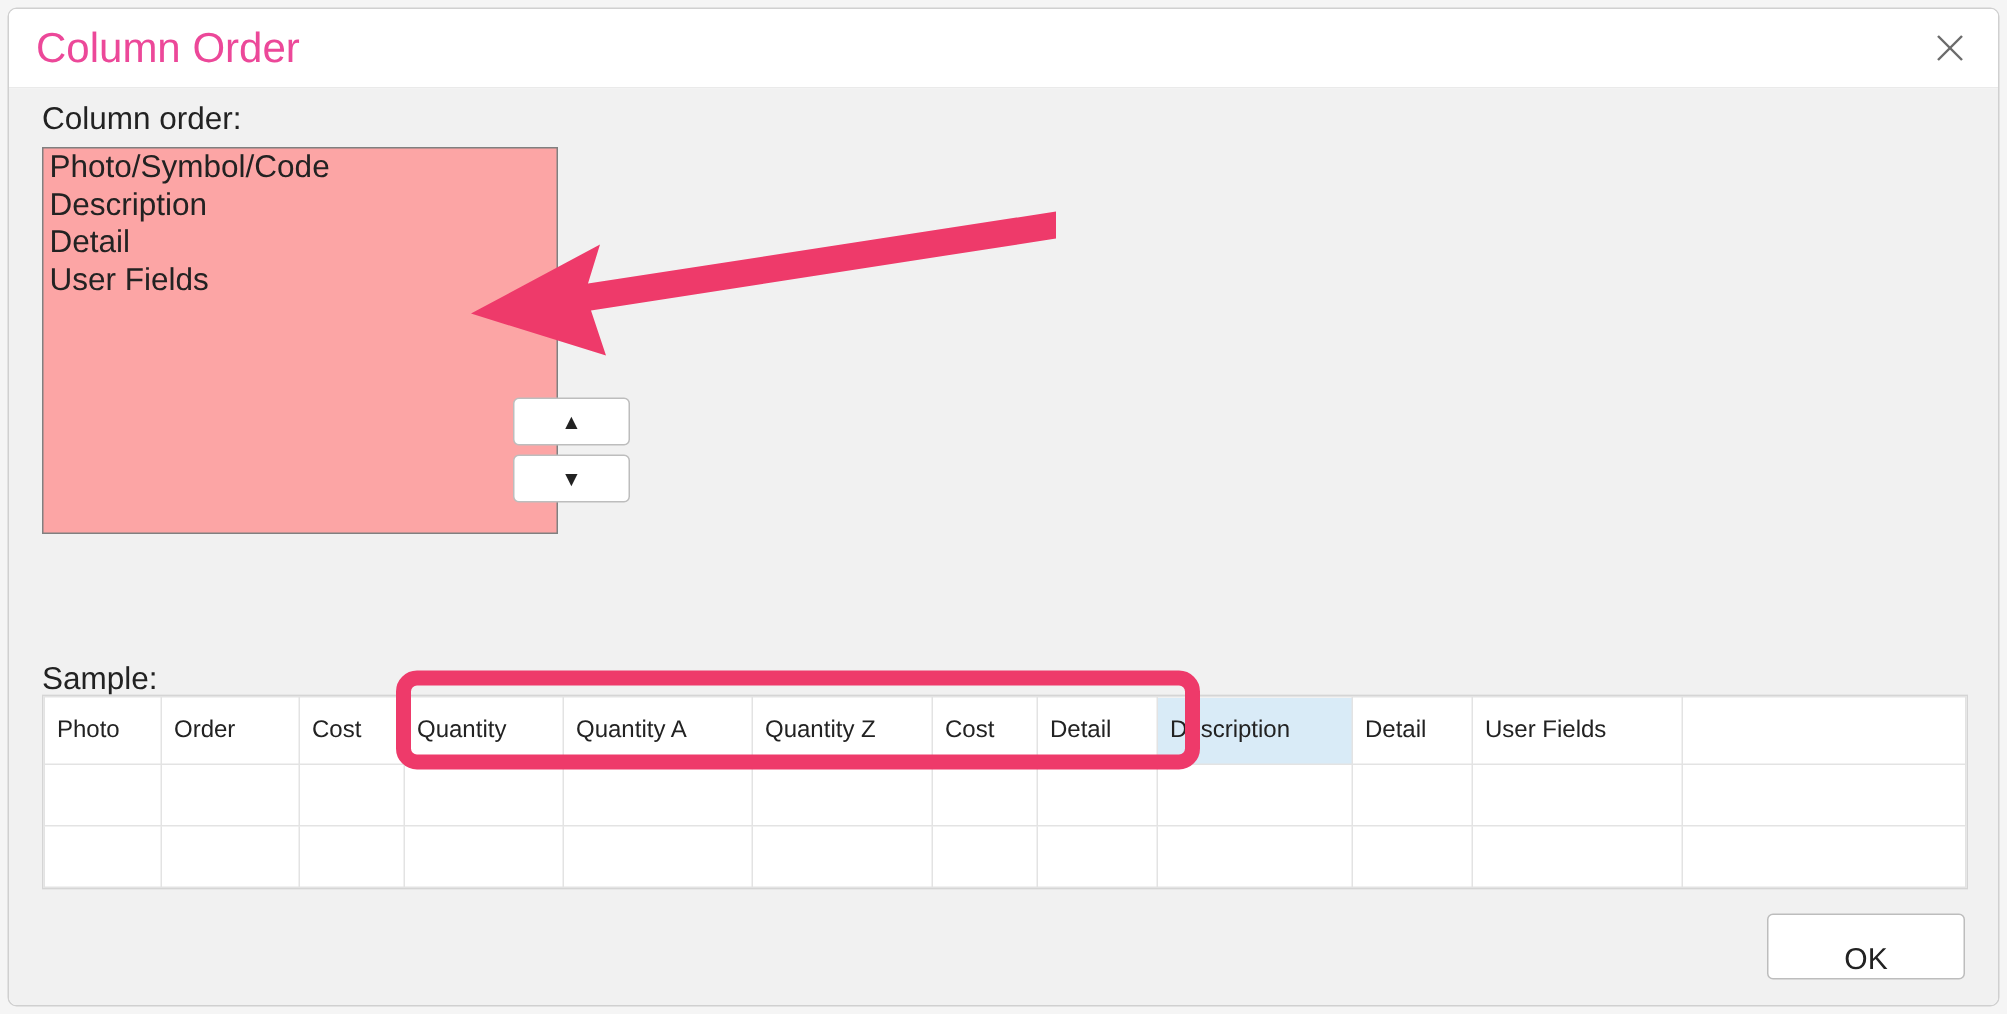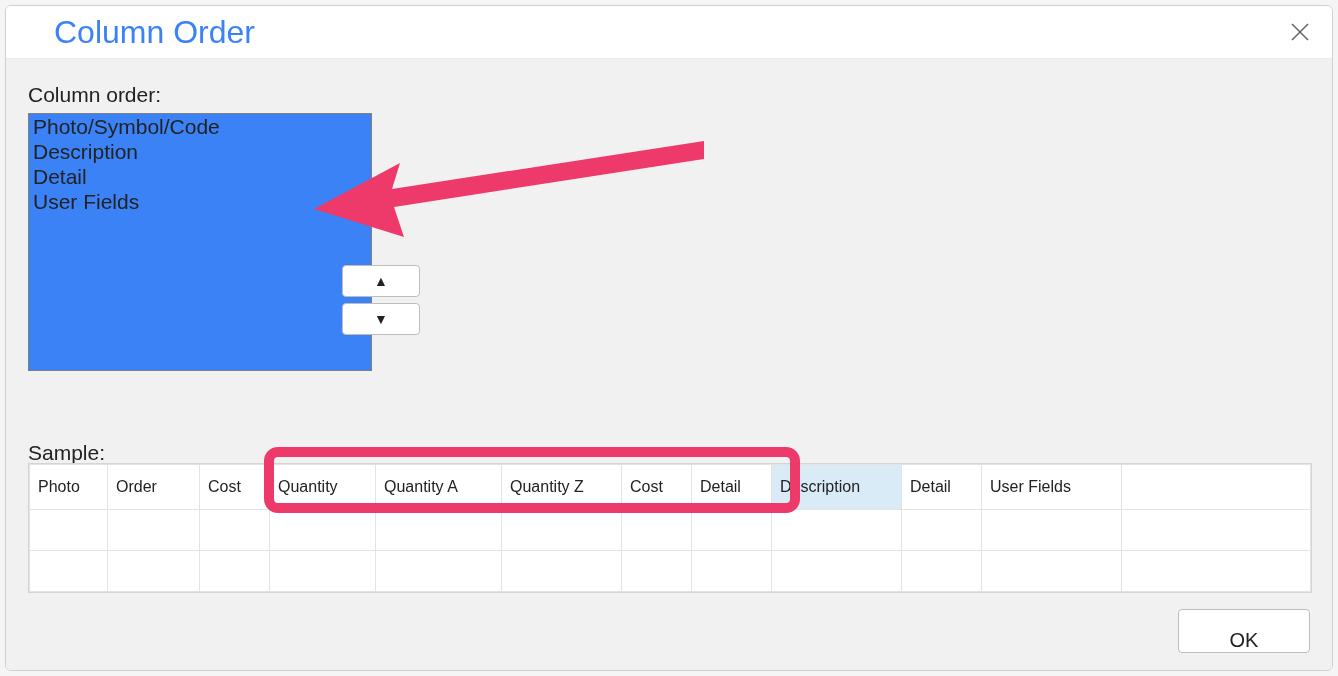--- a/index.html
+++ b/index.html
@@ -25,43 +25,42 @@
   .titlebar {
     height: 52px;
     display: flex;
     align-items: center;
     justify-content: space-between;
     padding: 0 18px;
     border-bottom: 1px solid #eaeaea;
     background: #ffffff;
   }
   .titlebar .title {
-    font-size: 32px;
-    color: #3b82f6;
+    font-size: 28px;
+    color: #ec4899;
     font-weight: 400;
-    margin-left: 30px;
   }
   .close-x svg { display:block; }
   .close-x { width:28px; height:28px; display:flex; align-items:center; justify-content:center; cursor:pointer; }
   .content {
     position: relative;
     background: #f1f1f1;
     height: calc(100% - 52px);
     box-sizing: border-box;
-    padding: 24px 22px 22px 22px;
+    padding: 9px 22px 22px 22px;
   }
   .label {
     font-size: 21px;
     color: #222;
     margin-bottom: 6px;
   }
   .listbox {
     width: 344px;
     height: 258px;
-    background: #3b82f6;
+    background: #fca5a5;
     border: 1px solid #808080;
     box-sizing: border-box;
     overflow: hidden;
     font-size: 21px;
     line-height: 25px;
   }
   .listbox .item {
     padding: 0 4px;
     height: 25px;
     white-space: nowrap;

